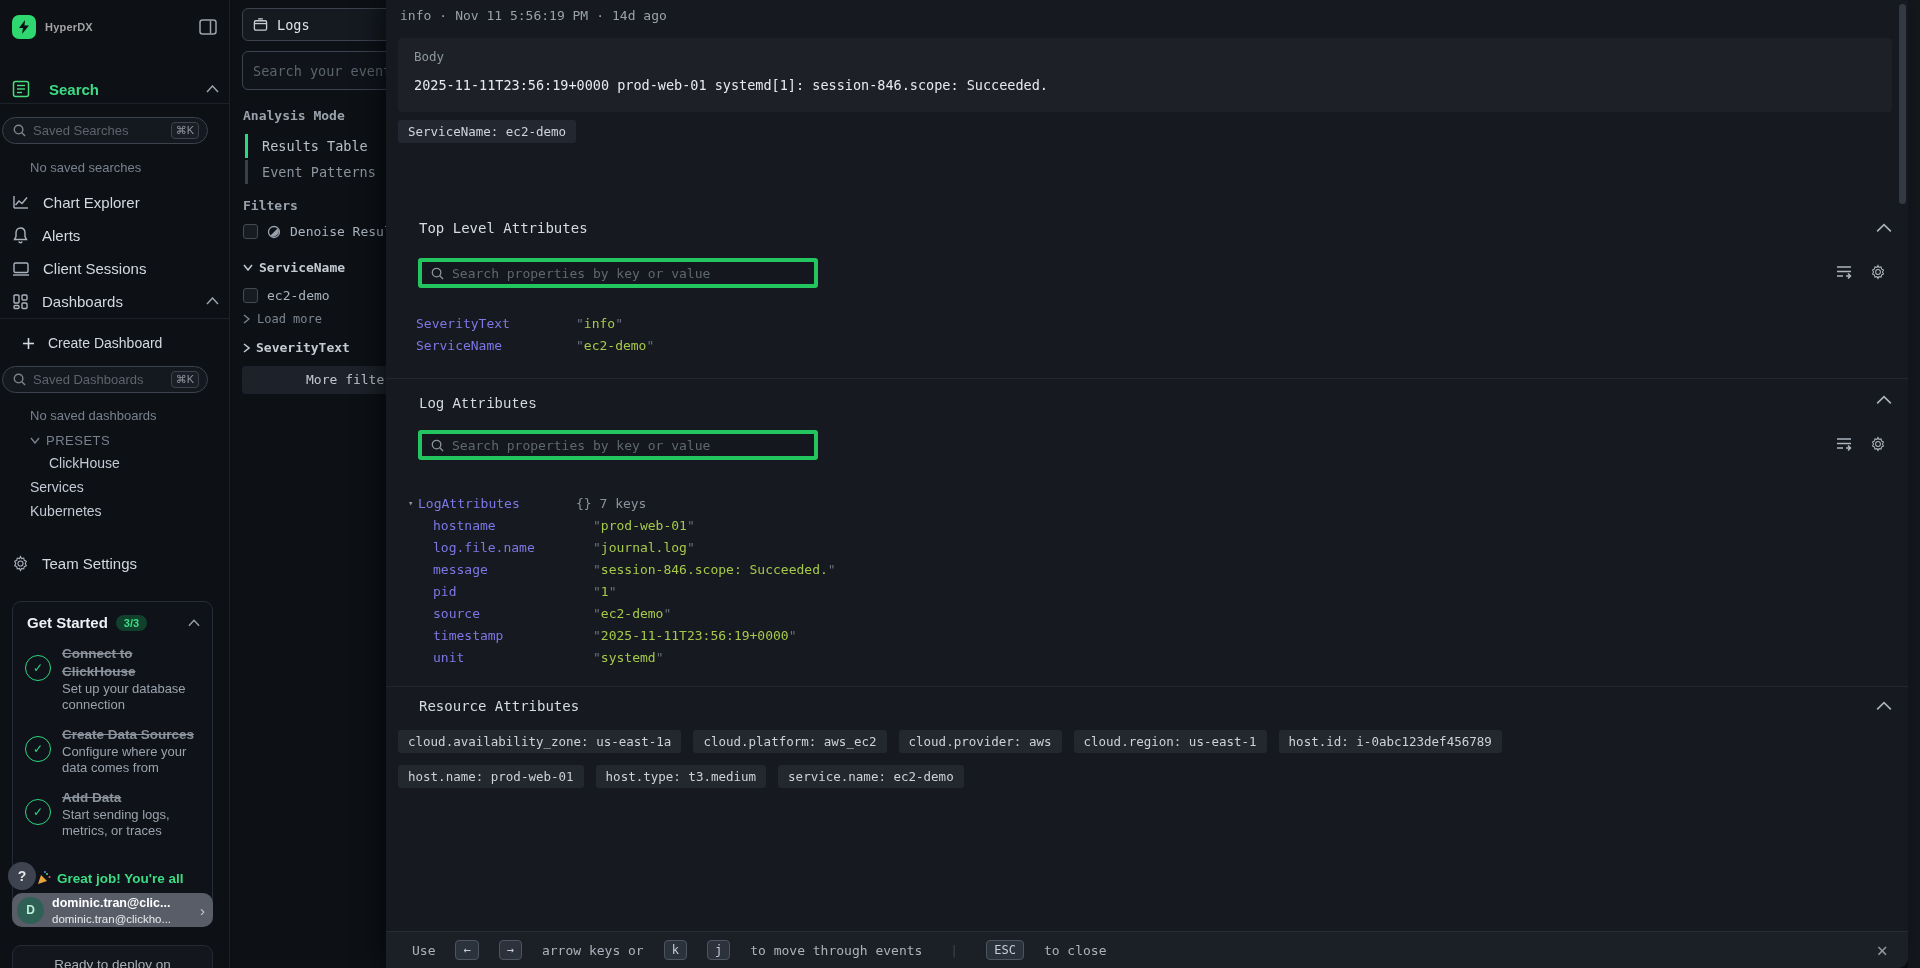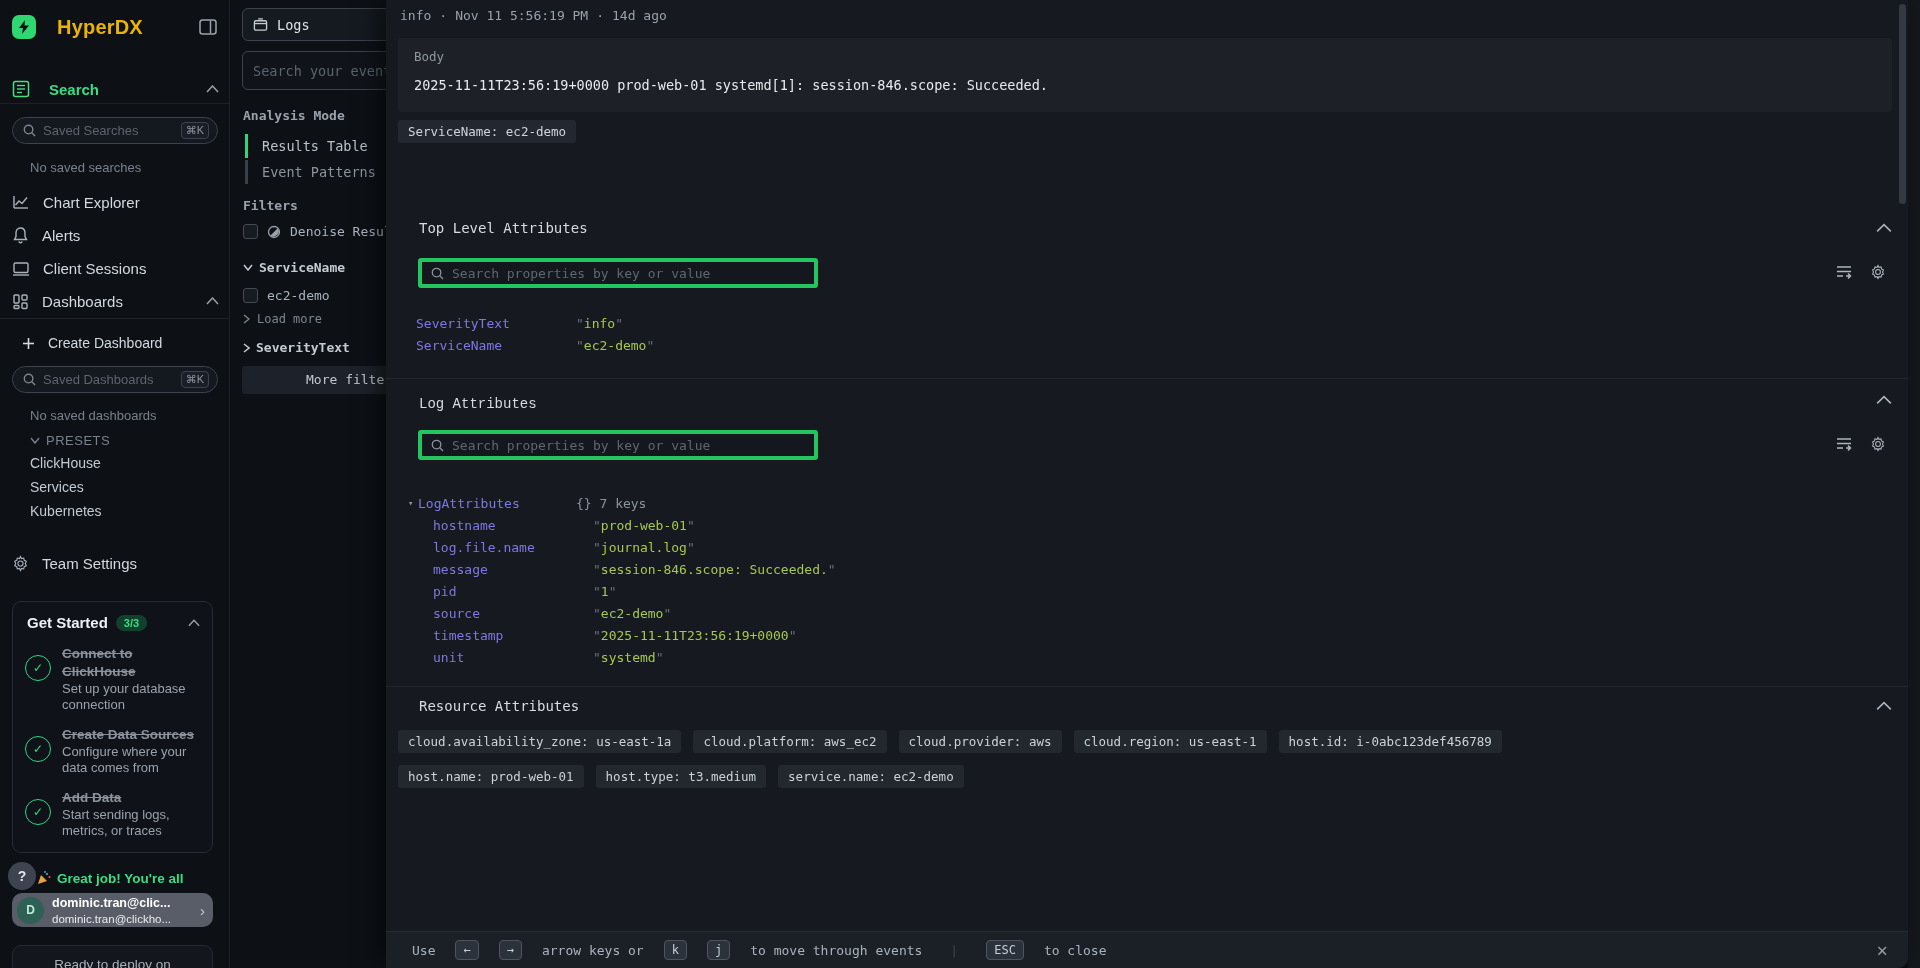--- a/index.html
+++ b/index.html
@@ -4,37 +4,37 @@
 <style>
   * { margin:0; padding:0; box-sizing:border-box; }
   html,body { width:1920px; height:968px; overflow:hidden; background:#0c0e12; }
   body { font-family:"Liberation Sans", sans-serif; color:#c7cdd5; font-size:14px; }
   .mono { font-family:"DejaVu Sans Mono", monospace; }
 
   
   #sidebar { position:absolute; left:0; top:0; width:230px; height:968px; background:#0d1015; border-right:1px solid #1d222a; z-index:2; }
   .sb-logo-row { position:absolute; left:12px; top:12px; right:10px; height:30px; display:flex; align-items:center; gap:9px; }
   .logo-box { width:24px; height:24px; border-radius:7px; background:#2fd771; display:flex; align-items:center; justify-content:center; }
-  .brand { font-weight:bold; font-size:20px; color:#eab308; letter-spacing:.2px; flex:1;margin-left:12px; }
+  .brand { font-weight:bold; font-size:11px; color:#a3a3a3; letter-spacing:.2px; flex:1; }
   .sb-toggle { width:22px; height:22px; display:flex; align-items:center; justify-content:center; cursor:pointer; }
   .sb-section-row { position:absolute; left:12px; right:10px; height:26px; display:flex; align-items:center; gap:19px; }
   .sb-section-label { font-weight:bold; font-size:15px; color:#3ddc84; flex:1; }
   .sb-divider { position:absolute; left:0; right:0; height:1px; background:#1c212a; }
-  .pill { position:absolute; left:12px; width:206px; height:27px; border:1px solid #3c434e; border-radius:15px; background:#14181f; display:flex; align-items:center; gap:7px; padding:0 8px 0 10px; }
+  .pill { position:absolute; left:2px; width:206px; height:27px; border:1px solid #3c434e; border-radius:15px; background:#14181f; display:flex; align-items:center; gap:7px; padding:0 8px 0 10px; }
   .pill input { flex:1; min-width:0; background:transparent; border:none; outline:none; color:#aab2bd; font-size:13px; font-family:"Liberation Sans",sans-serif; }
   .pill input::placeholder { color:#5c московski646e; color:#5c646e; }
   .kbd-hint { font-size:11px; color:#8b939e; border:1px solid #3c434e; border-radius:4px; padding:1px 4px; background:#1a1f27; }
   .sb-note { position:absolute; left:30px; font-size:13px; color:#78818d; }
   .nav-item { position:absolute; left:12px; right:10px; height:26px; display:flex; align-items:center; gap:13px; cursor:pointer; }
   .nav-label { font-size:15px; color:#d3d9e0; flex:1; }
   .sb-link { position:absolute; left:30px; font-size:14px; color:#c3cad4; cursor:pointer; }
   .presets-row { position:absolute; left:30px; display:flex; align-items:center; gap:6px; color:#78818d; font-size:13px; letter-spacing:.5px; cursor:pointer; }
 
   
-  #get-started { position:absolute; left:12px; top:601px; width:201px; height:252px; border:1px solid #262c35; border-radius:9px; background:#0f1218; }
+  #get-started { position:absolute; left:12px; top:601px; width:201px; height:325px; border:1px solid #262c35; border-radius:9px; background:#0f1218; }
   .gs-header { display:flex; align-items:center; gap:8px; padding:12px 12px 6px 14px; }
   .gs-title { font-weight:bold; font-size:15px; color:#eef1f4; }
   .gs-badge { background:#11402c; color:#3ddc84; font-size:11px; font-weight:bold; border-radius:9px; padding:2px 8px; }
   .gs-item { display:flex; gap:11px; padding:8px 10px 4px 12px; }
   .gs-check { width:26px; height:26px; flex-shrink:0; border:1.6px solid #2bd880; border-radius:50%; display:flex; align-items:center; justify-content:center; color:#2bd880; font-size:12px; margin-top:10px; }
   .gs-item-title { font-size:13.5px; font-weight:bold; color:#8b929c; text-decoration:line-through; line-height:1.3; }
   .gs-item-desc { font-size:13px; color:#9aa2ad; line-height:1.25; margin-top:1px; }
 
   .help-fab { position:absolute; left:8px; top:862px; width:28px; height:28px; border-radius:50%; background:#3e4350; color:#e3e7ec; display:flex; align-items:center; justify-content:center; font-size:14px; font-weight:bold; z-index:4; cursor:pointer; }
   .congrats { position:absolute; left:36px; top:870px; display:flex; align-items:center; gap:5px; z-index:3; }
@@ -205,21 +205,21 @@
   <div class="sb-note" style="top:408px;">No saved dashboards</div>
 
   <div class="presets-row" style="top:433px;">
     <svg width="10" height="7" viewBox="0 0 10 7">
         <polyline points="1,1 5,6 9,1" fill="none" stroke="#78818d" stroke-width="1.4"></polyline>
       </svg>
     <span>PRESETS</span>
   </div>
   <div>
 
-  <div class="sb-link preset-link" style="top: 455px;">ClickHouse</div>
+  <div class="sb-link preset-link" style="top: 455px; margin-left: 19px;">ClickHouse</div>
       <div class="sb-link preset-link" style="top: 479px;">Services</div>
       <div class="sb-link preset-link" style="top: 503px;">Kubernetes</div>
     </div>
 
   <div class="nav-item" style="top:550px;">
     <svg width="17" height="17" viewBox="0 0 20 20">
         <path d="M10 1.8 l1.2 2.4 2.6-.6 .6 2.6 2.4 1.2 -1.2 2.6 1.2 2.6 -2.4 1.2 -.6 2.6 -2.6-.6 -1.2 2.4 -1.2-2.4 -2.6 .6 -.6-2.6 -2.4-1.2 1.2-2.6 -1.2-2.6 2.4-1.2 .6-2.6 2.6 .6 Z" fill="none" stroke="#aab2bc" stroke-width="1.3"></path>
         <circle cx="10" cy="10" r="3" fill="none" stroke="#aab2bc" stroke-width="1.3"></circle>
       </svg>
     <span class="nav-label">Team Settings</span>

